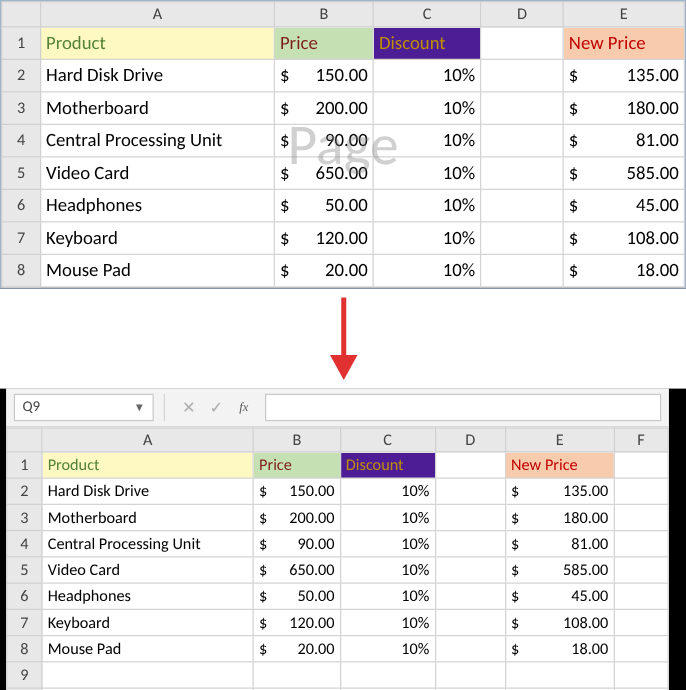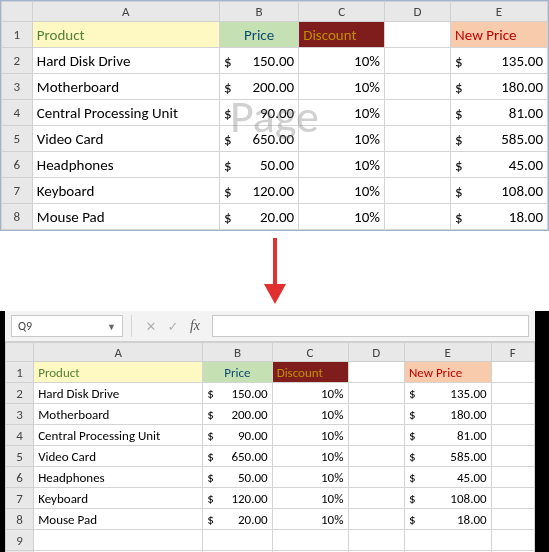--- a/index.html
+++ b/index.html
@@ -45,22 +45,22 @@
   }
   table.sheet td {
     border: 1px solid #d4d4d4;
     height: 24px;
     padding: 0 4px;
     white-space: nowrap;
     overflow: hidden;
   }
   .hdr { font-weight: normal; }
   .hdr.product { background: #fef9c3; color: #548235; }
-  .hdr.price   { background: #c5e0b3; color: #0c4a6e; text-align: center; }
-  .hdr.discount{ background: #7f1d1d; color: #bf8f00; }
+  .hdr.price   { background: #c5e0b3; color: #7f1d1d; }
+  .hdr.discount{ background: #4c1d95; color: #bf8f00; }
   .hdr.newprice{ background: #f8cbad; color: #c00000; margin-top: 30px; }
   .right { text-align: right; margin-top: 26px; }
   .money {
     display: flex;
     justify-content: space-between;
   }
   .money .sym { padding-right: 4px; }
   .money .val { text-align: right; flex: 1; }
   .watermark {
     position: absolute;
@@ -112,21 +112,21 @@
   .sep {
     width: 1px; height: 22px; background: #d6d6d6;
     margin: 0 8px;
   }
   .fbtn {
     width: 22px; height: 22px;
     display: flex; align-items: center; justify-content: center;
     color: #b0b0b0;
     font-size: 13px;
   }
-  .fbtn.fx { font-style: italic; font-family: 'Times New Roman', serif; color: #555; font-size: 14px;}
+  .fbtn.fx { font-style: italic; font-family: 'Times New Roman', serif; color: #555; font-size: 10px;}
   .fx-input {
     flex: 1;
     height: 22px;
     background: #fff;
     border: 1px solid #c9c9c9;
     margin-left: 6px;
   }
   .bottom-sheet-wrap {
     background: #fff;
   }

